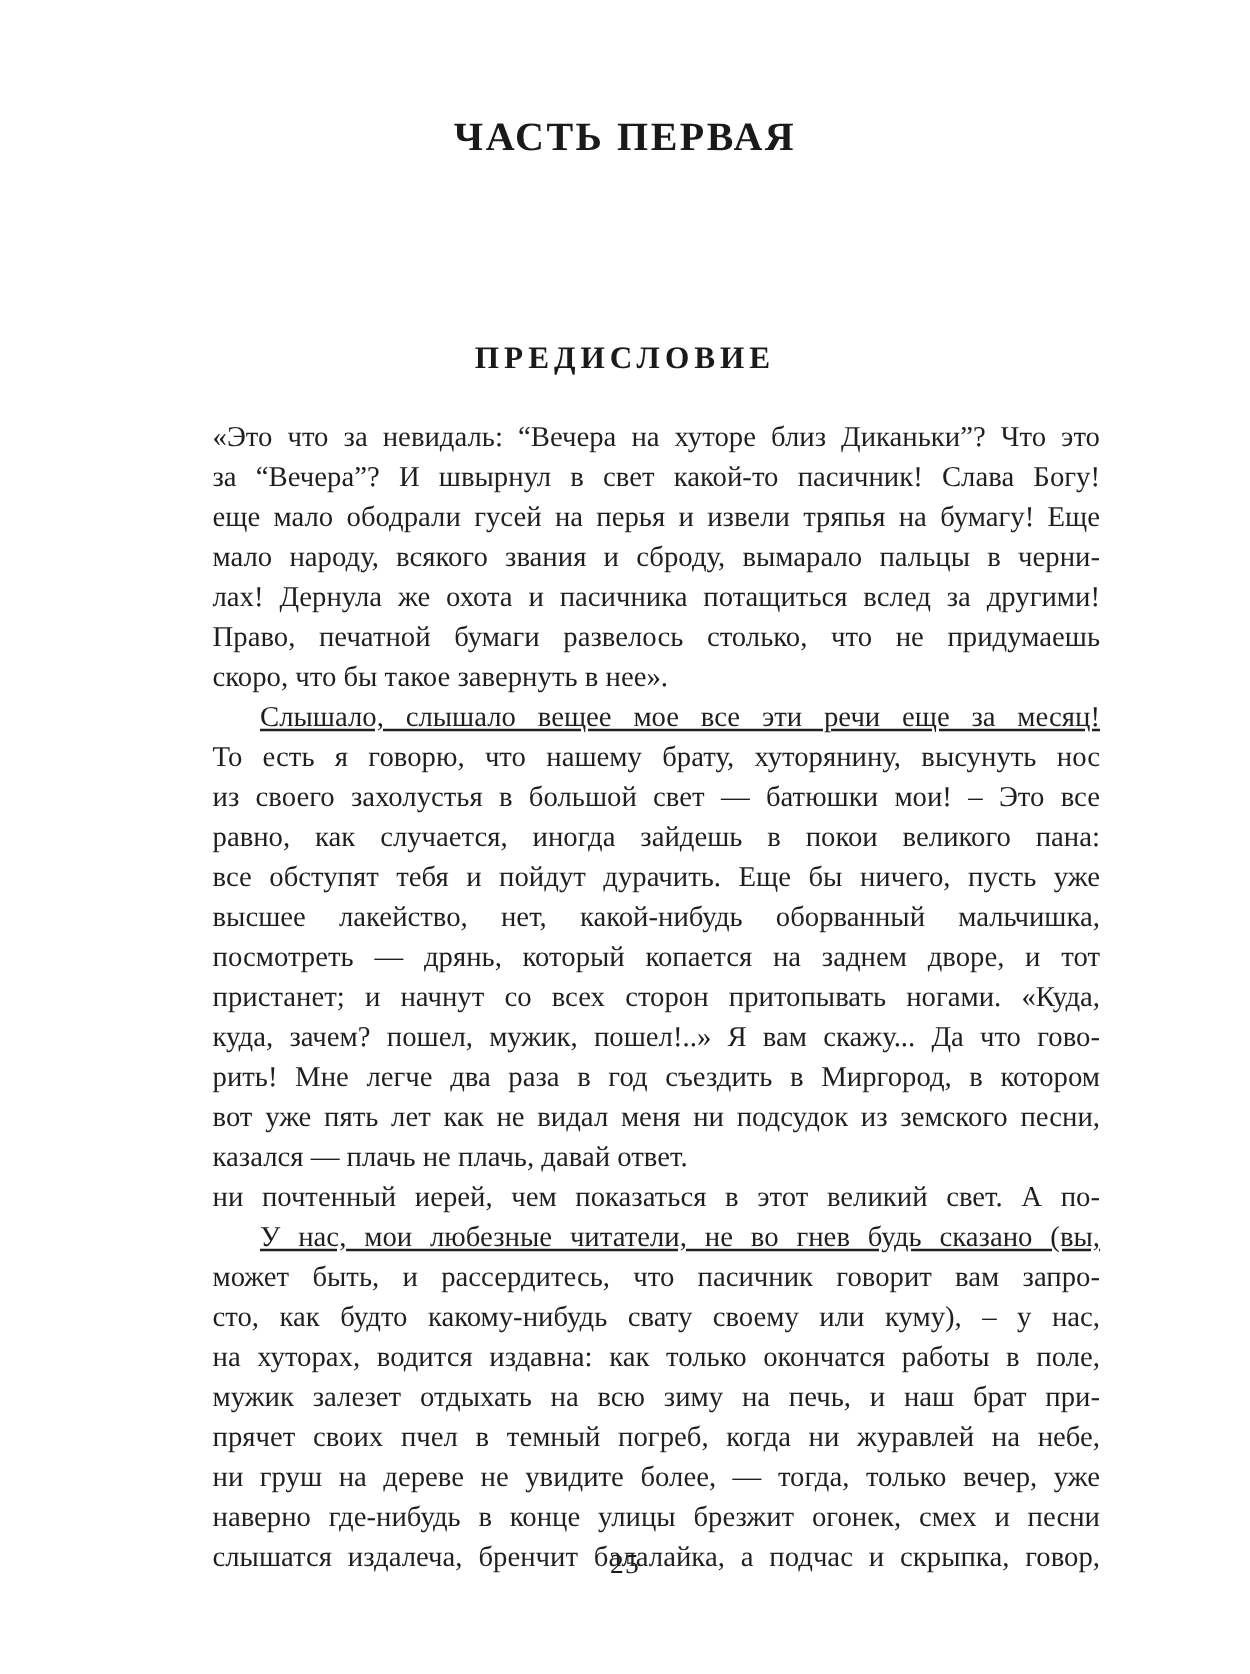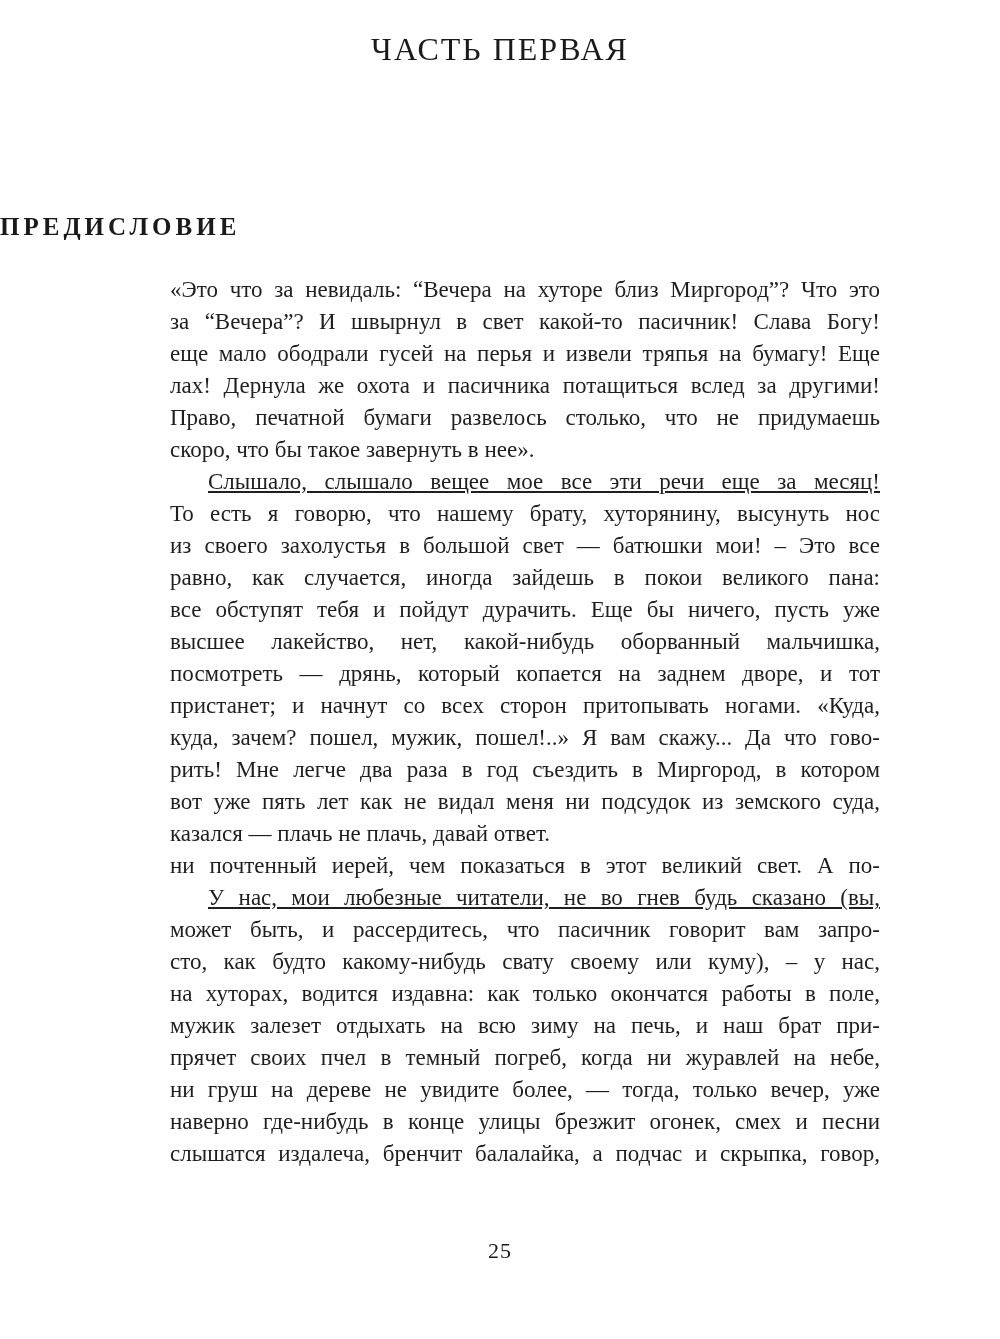--- a/index.html
+++ b/index.html
@@ -12,31 +12,31 @@
     width: 1000px;
     height: 1339px;
     margin: 0 auto;
     background: #ffffff;
     color: #1f1f1f;
     font-family: "Liberation Serif", "DejaVu Serif", serif;
     overflow: hidden;
   }
   .part-title {
     margin: 0;
-    padding-top: 32px;
+    padding-top: 92px;
     text-align: center;
     font-size: 32px;
-    font-weight: 400;
+    font-weight: 700;
     letter-spacing: 2px;
     line-height: 34px;
     color: #1a1a1a;
   }
   .section-title {
     margin: 147px 0 0 0;
-    text-align: left;
+    text-align: center;
     font-size: 25px;
     font-weight: 700;
     letter-spacing: 4px;
     line-height: 28px;
     color: #1a1a1a;
   }
   .body-text {
     width: 710px;
     margin: 33px 0 0 170px;
     font-size: 23px;
@@ -74,40 +74,41 @@
 
 <div class="page">
 
   <h1 class="part-title">ЧАСТЬ ПЕРВАЯ</h1>
 
   <h2 class="section-title">ПРЕДИСЛОВИЕ</h2>
 
   <div class="body-text">
 
     <div class="para">
-      <div class="line jl">«Это что за невидаль: “Вечера на хуторе близ Миргород”? Что это</div>
+      <div class="line jl">«Это что за невидаль: “Вечера на хуторе близ Диканьки”? Что это</div>
       <div class="line jl">за “Вечера”? И швырнул в свет какой-то пасичник! Слава Богу!</div>
       <div class="line jl">еще мало ободрали гусей на перья и извели тряпья на бумагу! Еще</div>
+      <div class="line jl">мало народу, всякого звания и сброду, вымарало пальцы в черни-</div>
       <div class="line jl">лах! Дернула же охота и пасичника потащиться вслед за другими!</div>
       <div class="line jl">Право, печатной бумаги развелось столько, что не придумаешь</div>
       <div class="line last">скоро, что бы такое завернуть в нее».</div>
     </div>
 
     <div class="para">
       <div class="line jl indent">Слышало, слышало вещее мое все эти речи еще за месяц!</div>
       <div class="line jl">То есть я говорю, что нашему брату, хуторянину, высунуть нос</div>
       <div class="line jl">из своего захолустья в большой свет — батюшки мои! – Это все</div>
       <div class="line jl">равно, как случается, иногда зайдешь в покои великого пана:</div>
       <div class="line jl">все обступят тебя и пойдут дурачить. Еще бы ничего, пусть уже</div>
       <div class="line jl">высшее лакейство, нет, какой-нибудь оборванный мальчишка,</div>
       <div class="line jl">посмотреть — дрянь, который копается на заднем дворе, и тот</div>
       <div class="line jl">пристанет; и начнут со всех сторон притопывать ногами. «Куда,</div>
       <div class="line jl">куда, зачем? пошел, мужик, пошел!..» Я вам скажу... Да что гово-</div>
       <div class="line jl">рить! Мне легче два раза в год съездить в Миргород, в котором</div>
-      <div class="line jl">вот уже пять лет как не видал меня ни подсудок из земского суда,</div>
+      <div class="line jl">вот уже пять лет как не видал меня ни подсудок из земского песни,</div>
       <div class="line last">казался — плачь не плачь, давай ответ.</div>
       <div class="line jl">ни почтенный иерей, чем показаться в этот великий свет. А по-</div>
     </div>
 
     <div class="para">
       <div class="line jl indent">У нас, мои любезные читатели, не во гнев будь сказано (вы,</div>
       <div class="line jl">может быть, и рассердитесь, что пасичник говорит вам запро-</div>
       <div class="line jl">сто, как будто какому-нибудь свату своему или куму), – у нас,</div>
       <div class="line jl">на хуторах, водится издавна: как только окончатся работы в поле,</div>
       <div class="line jl">мужик залезет отдыхать на всю зиму на печь, и наш брат при-</div>

